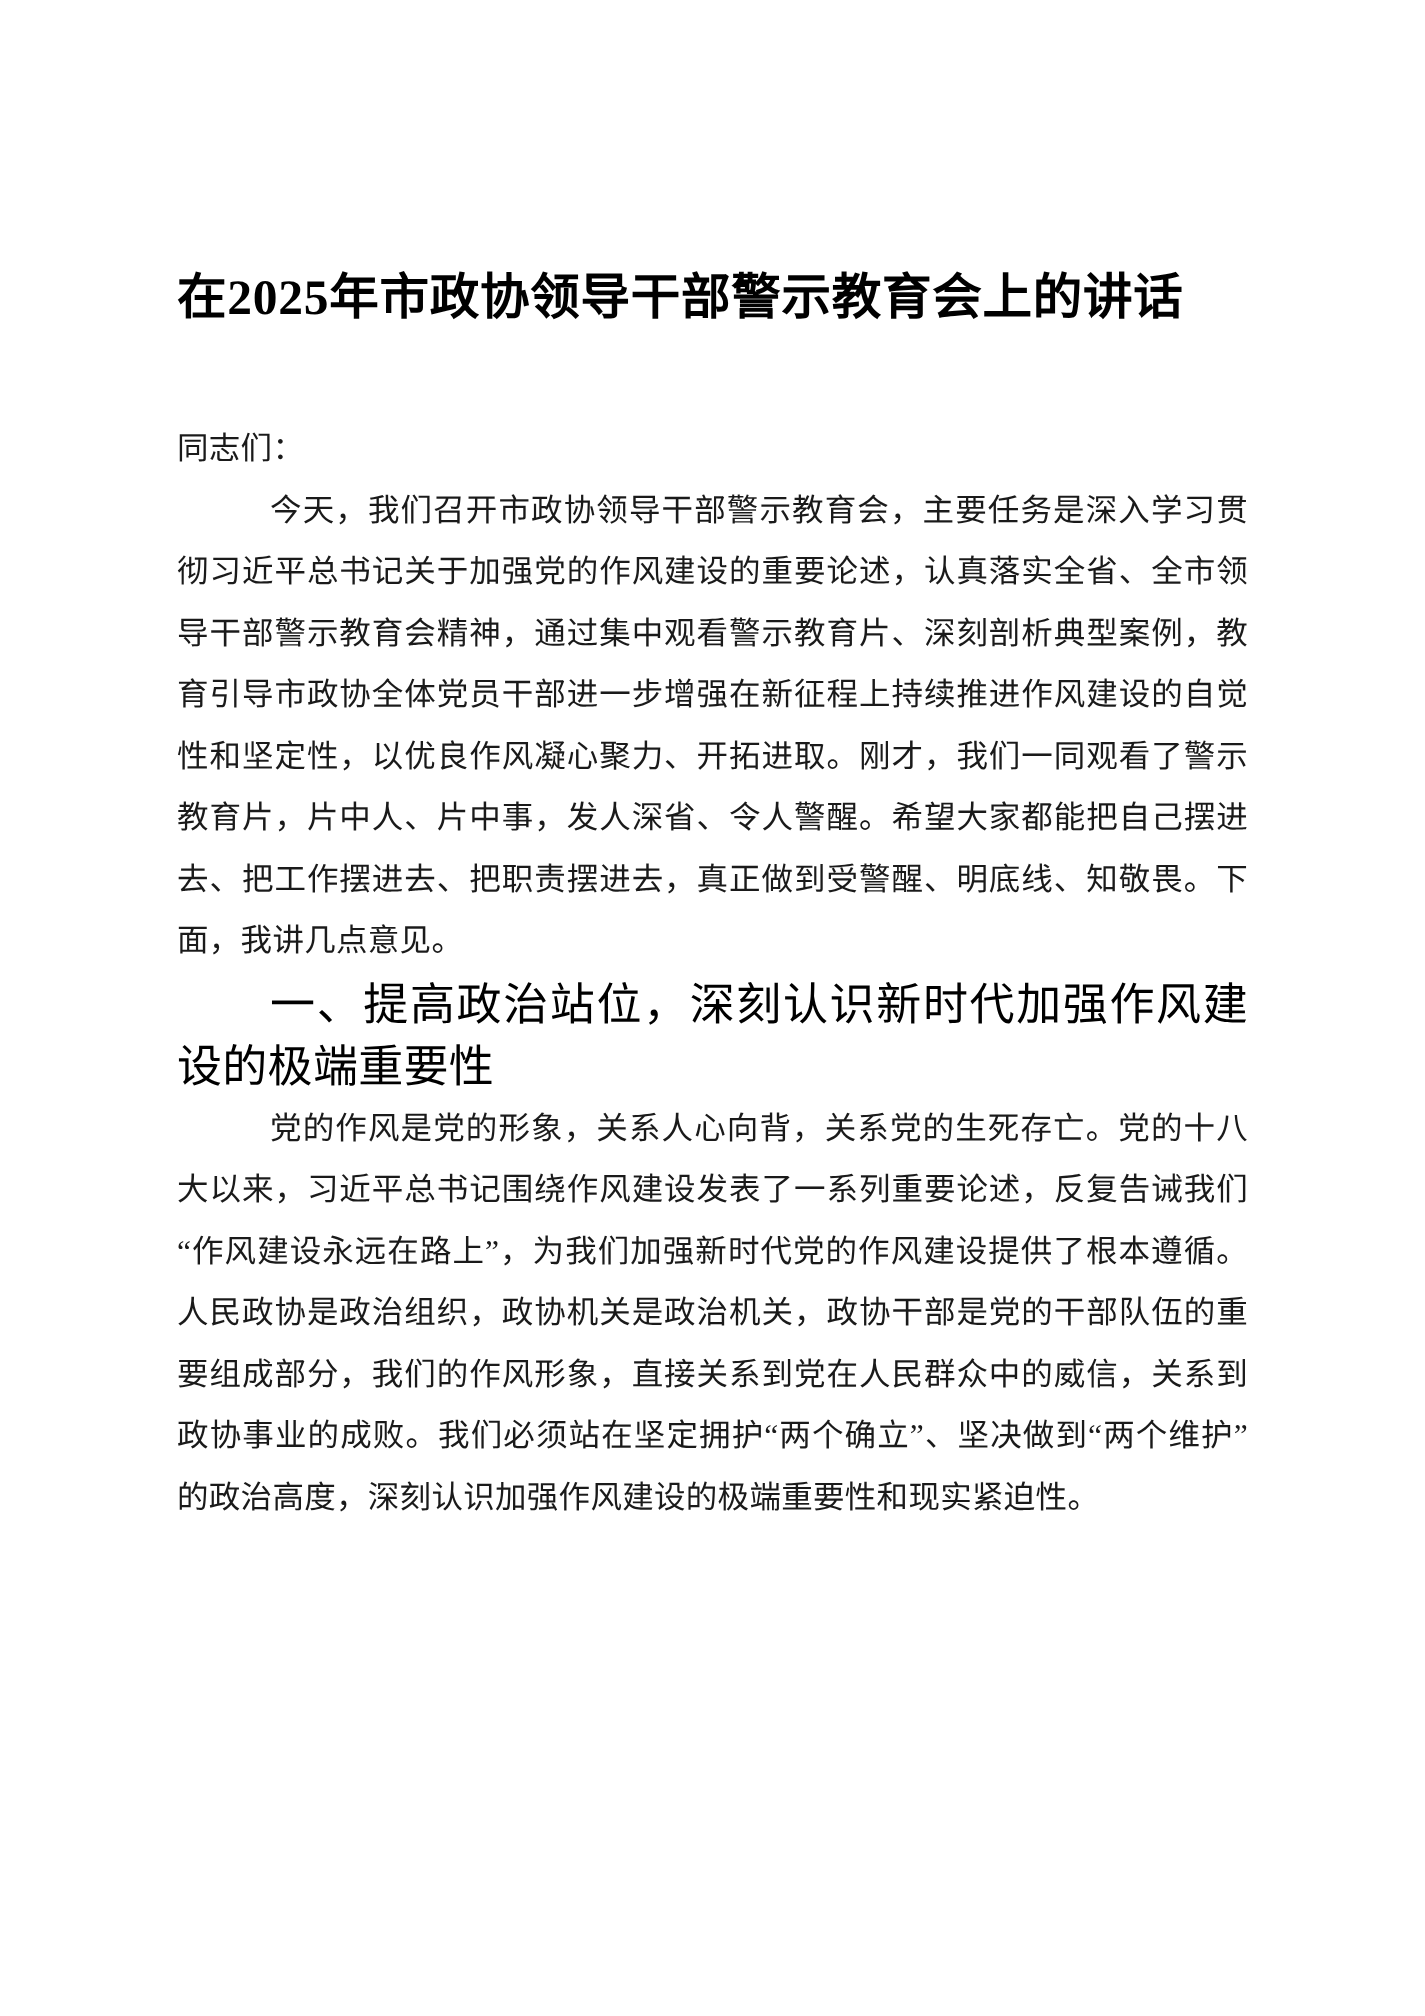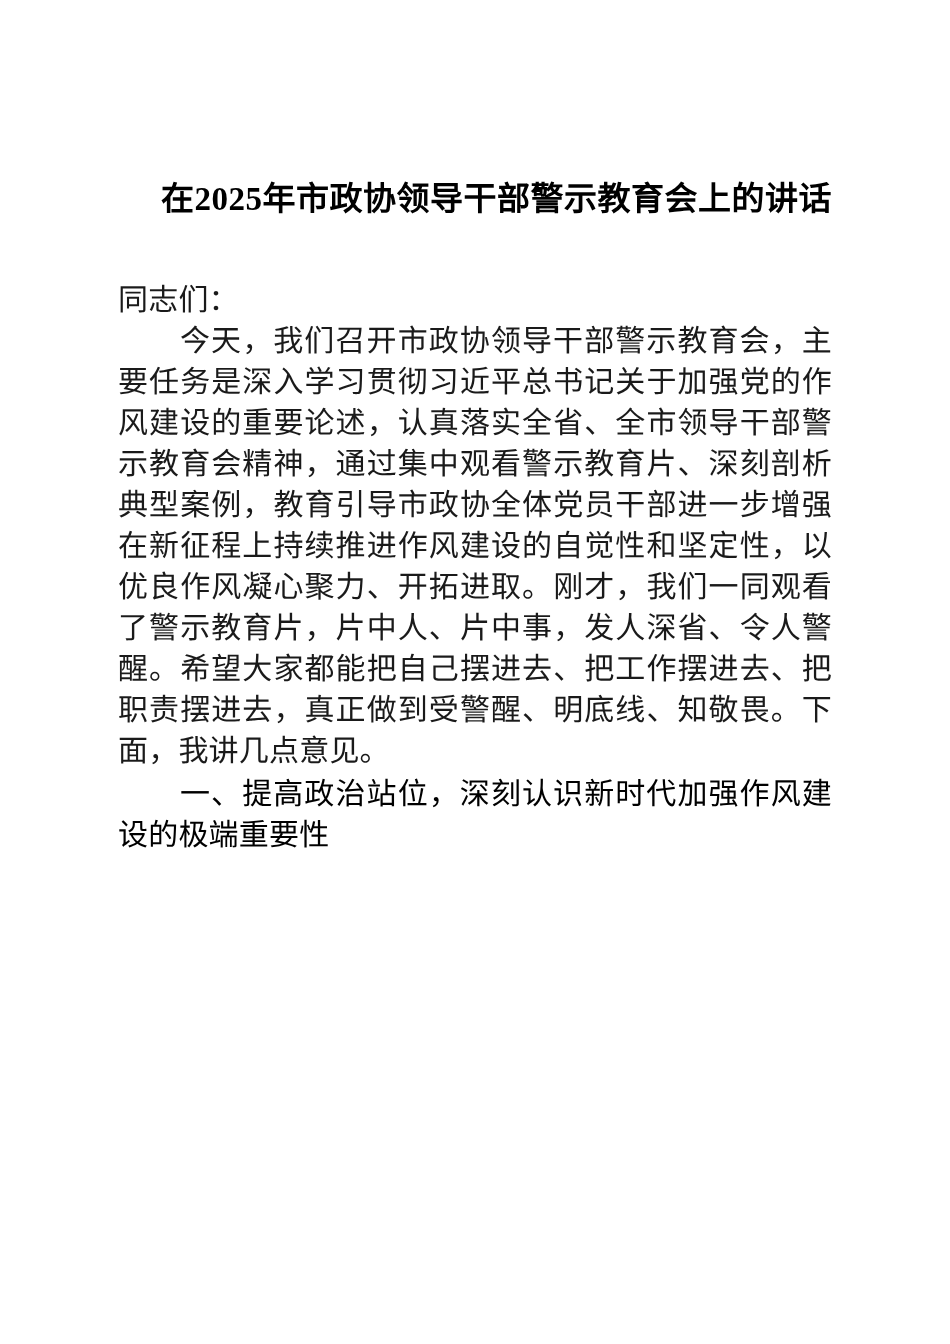--- a/index.html
+++ b/index.html
@@ -26,31 +26,31 @@
     width: 714px;
   }
 
   
   .doc-title {
     font-family: "Liberation Serif", "DejaVu Serif", serif;
     font-weight: bold;
     font-size: 33px;
     line-height: 44px;
     color: #000000;
-    text-align: right;
+    text-align: left;
     margin: 0;
     padding-top: 177px;
     letter-spacing: 0.5px;
     white-space: nowrap;
   }
 
   
   .para {
     font-family: "Liberation Serif", "DejaVu Serif", serif;
-    font-size: 30px;
+    font-size: 21px;
     line-height: 41px;
     color: #1a1a1a;
     margin: 0;
     text-align: justify;
     text-justify: inter-ideograph;
     letter-spacing: 0.2px;
   }
 
   .salutation {
     margin-top: 58px;
@@ -84,15 +84,16 @@
     <h1 class="doc-title">在2025年市政协领导干部警示教育会上的讲话</h1>
 
     <p class="para salutation">同志们：</p>
 
     <p class="para indent">今天，我们召开市政协领导干部警示教育会，主要任务是深入学习贯彻习近平总书记关于加强党的作风建设的重要论述，认真落实全省、全市领导干部警示教育会精神，通过集中观看警示教育片、深刻剖析典型案例，教育引导市政协全体党员干部进一步增强在新征程上持续推进作风建设的自觉性和坚定性，以优良作风凝心聚力、开拓进取。刚才，我们一同观看了警示教育片，片中人、片中事，发人深省、令人警醒。希望大家都能把自己摆进去、把工作摆进去、把职责摆进去，真正做到受警醒、明底线、知敬畏。下面，我讲几点意见。</p>
 
     <div class="gap-sm"></div>
 
     <p class="section-heading">一、提高政治站位，深刻认识新时代加强作风建设的极端重要性</p>
 
+    <p class="para indent">党的作风是党的形象，关系人心向背，关系党的生死存亡。党的十八大以来，习近平总书记围绕作风建设发表了一系列重要论述，反复告诫我们“作风建设永远在路上”，为我们加强新时代党的作风建设提供了根本遵循。人民政协是政治组织，政协机关是政治机关，政协干部是党的干部队伍的重要组成部分，我们的作风形象，直接关系到党在人民群众中的威信，关系到政协事业的成败。我们必须站在坚定拥护“两个确立”、坚决做到“两个维护”的政治高度，深刻认识加强作风建设的极端重要性和现实紧迫性。</p>
 
   </div>
 </div>
 
 </body></html>

